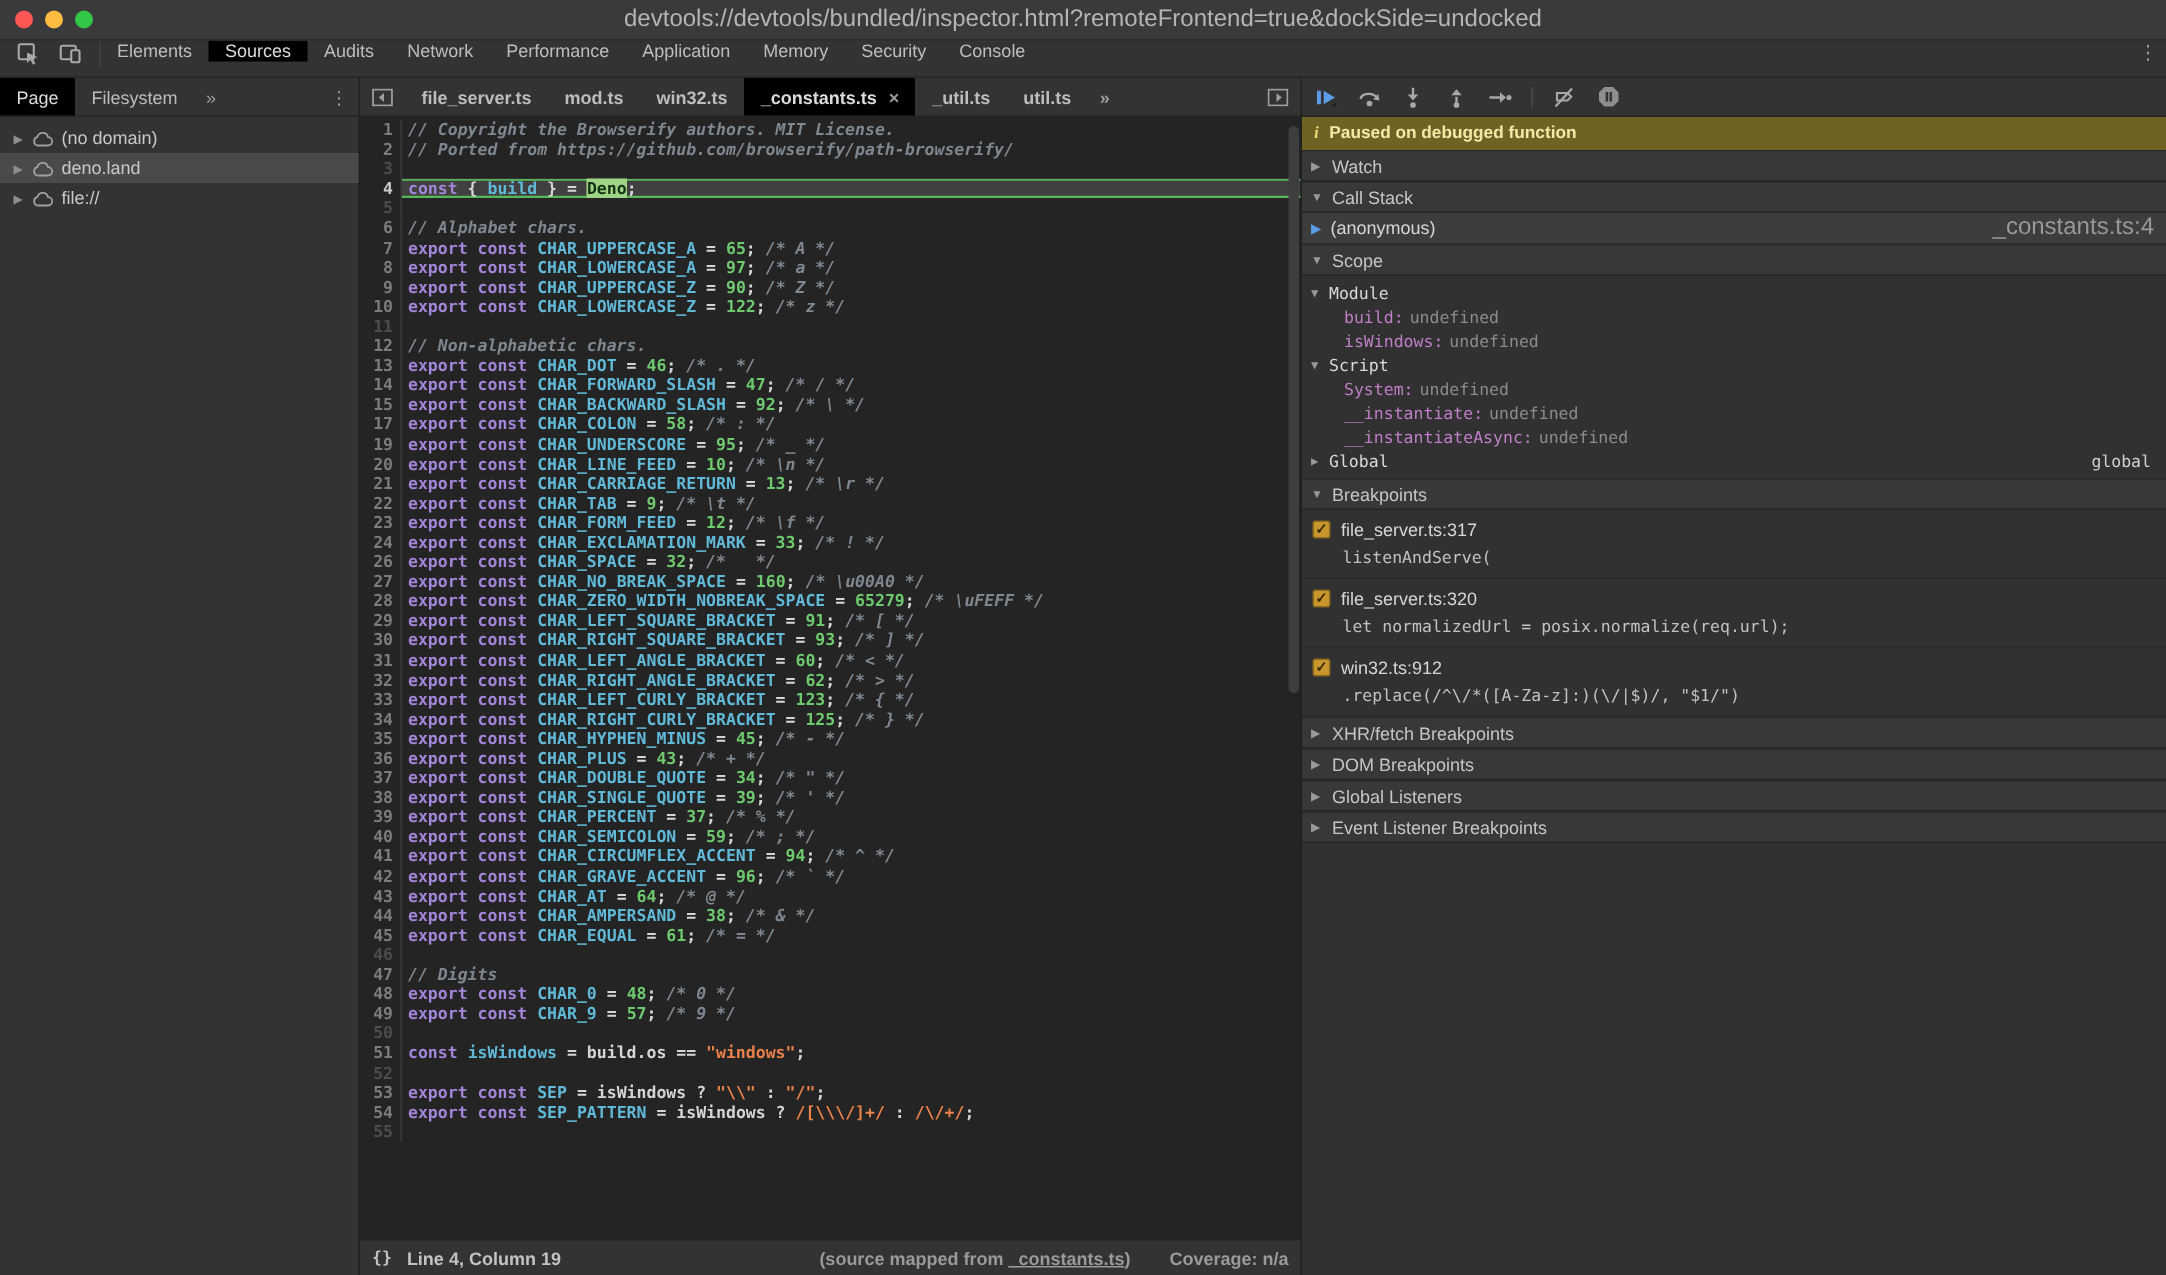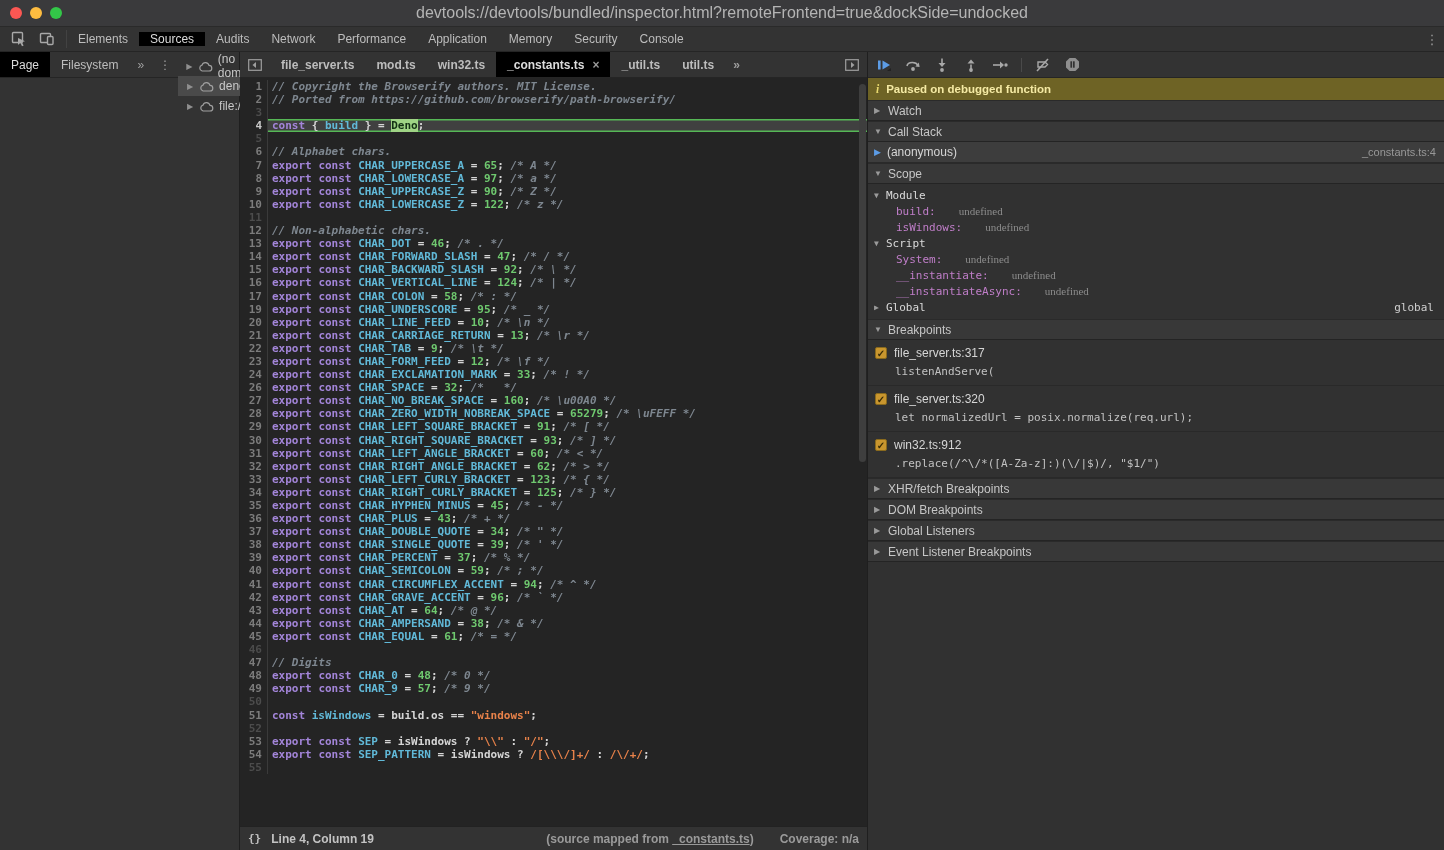--- a/index.html
+++ b/index.html
@@ -8,31 +8,31 @@
   .mono { font-family:"DejaVu Sans Mono", monospace; }
 
   
   .titlebar { height:27px; background:#3a3a3c; border-bottom:1px solid #2a2a2a; display:flex; align-items:center; position:relative; }
   .lights { display:flex; gap:8px; padding-left:10px; }
   .light { width:12px; height:12px; border-radius:50%; }
   .light.r { background:#fc5753; } .light.y { background:#fdbc40; } .light.g { background:#33c748; }
   .wtitle { position:absolute; left:0; right:0; text-align:center; color:#b4b4b4; font-size:16px; pointer-events:none; }
 
   
-  .main-toolbar { height:25px; background:#333; border-bottom:1px solid #252525; display:flex; align-items:center; }
+  .main-toolbar { height:25px; background:#333; border-bottom:1px solid #252525; display:flex; align-items:flex-start; }
   .tool-icons { display:flex; align-items:center; gap:6px; padding:0 8px; border-right:1px solid #424242; }
   .ticon { width:22px; height:18px; display:flex; align-items:center; justify-content:center; }
   .main-tabs { display:flex; align-items:stretch; }
   .main-tabs .tab { padding:0 11px; display:flex; align-items:center; color:#bdbdbd; cursor:default; }
   .main-tabs .tab.active { background:#000; color:#dcdcdc; }
   .kebab { margin-left:auto; width:24px; display:flex; align-items:center; justify-content:center; color:#9e9e9e; font-size:13px; letter-spacing:0; }
 
   
   .content { display:flex; height:798px; }
-  .navigator { width:240px; background:#333; border-right:1px solid #1f1f1f; display:flex; flex-direction:row; }
+  .navigator { width:240px; background:#333; border-right:1px solid #1f1f1f; display:flex; flex-direction:column; }
   .editor-col { width:628px; background:#242424; display:flex; flex-direction:column; border-right:1px solid #1f1f1f;font-weight:bold; }
   .debugger { width:576px; background:#313131; display:flex; flex-direction:column; }
 
   .strip { height:26px; background:#333; border-bottom:1px solid #252525; display:flex; align-items:stretch; flex:none; }
   .strip .tab { padding:0 11px; display:flex; align-items:center; gap:6px; color:#bdbdbd; }
   .strip .tab.active { background:#000; color:#dcdcdc; }
   .chev { display:flex; align-items:center; padding:0 8px; color:#9e9e9e; font-size:12px; }
   .nav-kebab { margin-left:auto; width:26px; display:flex; align-items:center; justify-content:center; color:#9e9e9e; }
 
   
@@ -66,27 +66,27 @@
   .dbg-toolbar { height:26px; flex:none; background:#333; border-bottom:1px solid #252525; display:flex; align-items:center; padding-left:8px; gap:13px; }
   .dico { width:16px; height:16px; display:flex; align-items:center; justify-content:center; }
   .dbg-sep { width:1px; height:14px; background:#4a4a4a; }
   .banner { height:22px; flex:none; background:#6e6325; color:#f5eaa4; display:flex; align-items:center; gap:7px; padding-left:8px; font-weight:bold; font-size:11.5px; }
   .banner .iinfo { color:#e8d96f; font-style:italic; font-family:"Liberation Serif", serif; font-weight:bold; }
   .sect-h { height:21px; background:#383838; border-bottom:1px solid #242424; border-top:1px solid #2a2a2a; display:flex; align-items:center; gap:6px; padding-left:6px; color:#c6c6c6; flex:none; }
   .sect-h .tri { font-size:8px; color:#9a9a9a; width:8px; }
   .cs-frame { height:21px; background:#3d3d3d; display:flex; align-items:center; padding:0 8px 0 6px; border-bottom:1px solid #2a2a2a; }
   .cs-marker { color:#5c9ce6; font-size:9px; margin-right:6px; }
   .cs-name { color:#d6d6d6; }
-  .cs-loc { margin-left:auto; color:#989898; font-size:11px; }
+  .cs-loc { margin-left:auto; color:#989898; font-size:16px; }
   .scope-body { padding:3px 0 4px 0; font-family:"DejaVu Sans Mono", monospace; font-size:11px; }
   .scope-sec { height:16px; display:flex; align-items:center; gap:3px; padding-left:6px; color:#dadada; }
   .scope-sec .tri { font-size:8px; color:#9a9a9a; width:9px; }
   .scope-sec .rt { margin-left:auto; padding-right:10px; color:#d0d0d0; }
   .scope-prop { height:16px; display:flex; align-items:center; padding-left:28px; }
-  .pk { color:#c07ec9; } .pv { color:#8c8c8c; margin-left:23px;font-family:Liberation Serif, serif; }
+  .pk { color:#c07ec9; } .pv { color:#8c8c8c; margin-left:4px; }
   .bp-entry { border-bottom:1px solid #292929; padding:4px 0 5px 0; }
   .bp-title { height:18px; display:flex; align-items:center; gap:7px; padding-left:7px; color:#d6d6d6; }
   .bp-check { width:12px; height:12px; border-radius:2px; background:#c9962e; border:1px solid #8a6a1d; color:#3a2c06; font-size:10px; line-height:11px; text-align:center; font-weight:bold; }
   .bp-code { height:18px; display:flex; align-items:center; padding-left:27px; color:#c2c2c2; font-family:"DejaVu Sans Mono", monospace; font-size:11px; white-space:pre; }
   svg { display:block; }
 </style>
 </head>
 <body>
 
 <div class="titlebar">
@@ -260,24 +260,20 @@
           </div>
           <div class="row">
             <span class="ln">14</span>
             <span class="lc"><span class="t-k">export</span><span class="t-o"> </span><span class="t-k">const</span><span class="t-o"> </span><span class="t-d">CHAR_FORWARD_SLASH</span><span class="t-o"> = </span><span class="t-n">47</span><span class="t-o">; </span><span class="t-c">/* / */</span></span>
           </div>
           <div class="row">
             <span class="ln">15</span>
             <span class="lc"><span class="t-k">export</span><span class="t-o"> </span><span class="t-k">const</span><span class="t-o"> </span><span class="t-d">CHAR_BACKWARD_SLASH</span><span class="t-o"> = </span><span class="t-n">92</span><span class="t-o">; </span><span class="t-c">/* \ */</span></span>
           </div>
           <div class="row">
-            <span class="ln">16</span>
-            <span class="lc"><span class="t-k">export</span><span class="t-o"> </span><span class="t-k">const</span><span class="t-o"> </span><span class="t-d">CHAR_VERTICAL_LINE</span><span class="t-o"> = </span><span class="t-n">124</span><span class="t-o">; </span><span class="t-c">/* | */</span></span>
-          </div>
-          <div class="row">
             <span class="ln">17</span>
             <span class="lc"><span class="t-k">export</span><span class="t-o"> </span><span class="t-k">const</span><span class="t-o"> </span><span class="t-d">CHAR_COLON</span><span class="t-o"> = </span><span class="t-n">58</span><span class="t-o">; </span><span class="t-c">/* : */</span></span>
           </div>
           <div class="row">
             <span class="ln">19</span>
             <span class="lc"><span class="t-k">export</span><span class="t-o"> </span><span class="t-k">const</span><span class="t-o"> </span><span class="t-d">CHAR_UNDERSCORE</span><span class="t-o"> = </span><span class="t-n">95</span><span class="t-o">; </span><span class="t-c">/* _ */</span></span>
           </div>
           <div class="row">
             <span class="ln">20</span>
             <span class="lc"><span class="t-k">export</span><span class="t-o"> </span><span class="t-k">const</span><span class="t-o"> </span><span class="t-d">CHAR_LINE_FEED</span><span class="t-o"> = </span><span class="t-n">10</span><span class="t-o">; </span><span class="t-c">/* \n */</span></span>

